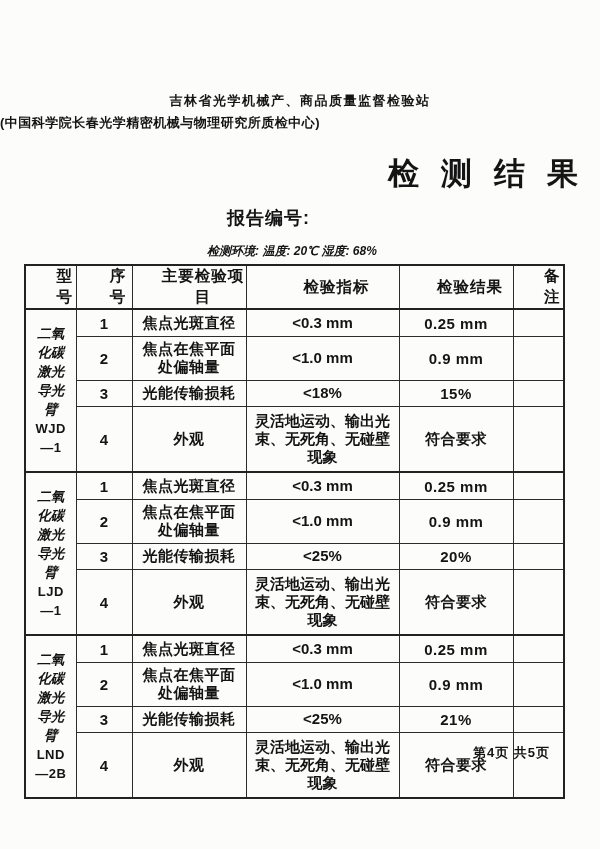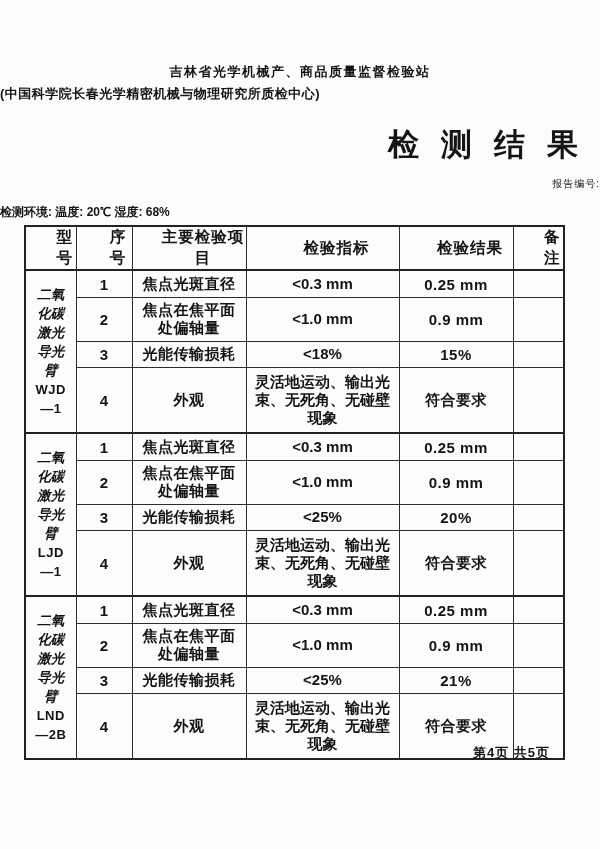--- a/index.html
+++ b/index.html
@@ -5,21 +5,21 @@
   html,body{margin:0;padding:0;}
   body{
     width:600px;height:849px;
     background:#fcfcfb;
     color:#141414;
     font-family:"Liberation Sans", sans-serif;
     position:relative;
     overflow:hidden;
   }
   .org-line1{
-    padding-top:63px;
+    padding-top:92px;
     text-align:center;
     font-size:13px;
     font-weight:700;
     letter-spacing:1.5px;
   }
   .org-line2{
     margin-top:4px;
     text-align:left;
     font-size:13px;
     font-weight:700;
@@ -28,31 +28,31 @@
   .doc-title{
     margin-top:21px;
     text-align:right;
     font-size:31px;
     font-weight:700;
     letter-spacing:22px;
   }
   .report-no{
     margin-left:227px;
     margin-top:11px;
-    font-size:10px;
-    font-weight:400;
+    font-size:18px;
+    font-weight:700;
     letter-spacing:1px;
-    text-align:right;
   }
   .env-line{
     margin-top:13px;
     margin-right:16px;
-    text-align:left;
+    text-align:center;
     font-size:12px;
     font-weight:700;
+    font-style:italic;
   }
   table.results{
     margin:4px 0 0 24px;
     width:539px;
     border-collapse:collapse;
     table-layout:fixed;
     border:2.5px solid #222;
   }
   col.c-model{width:51px;}
   col.c-seq{width:56px;}

